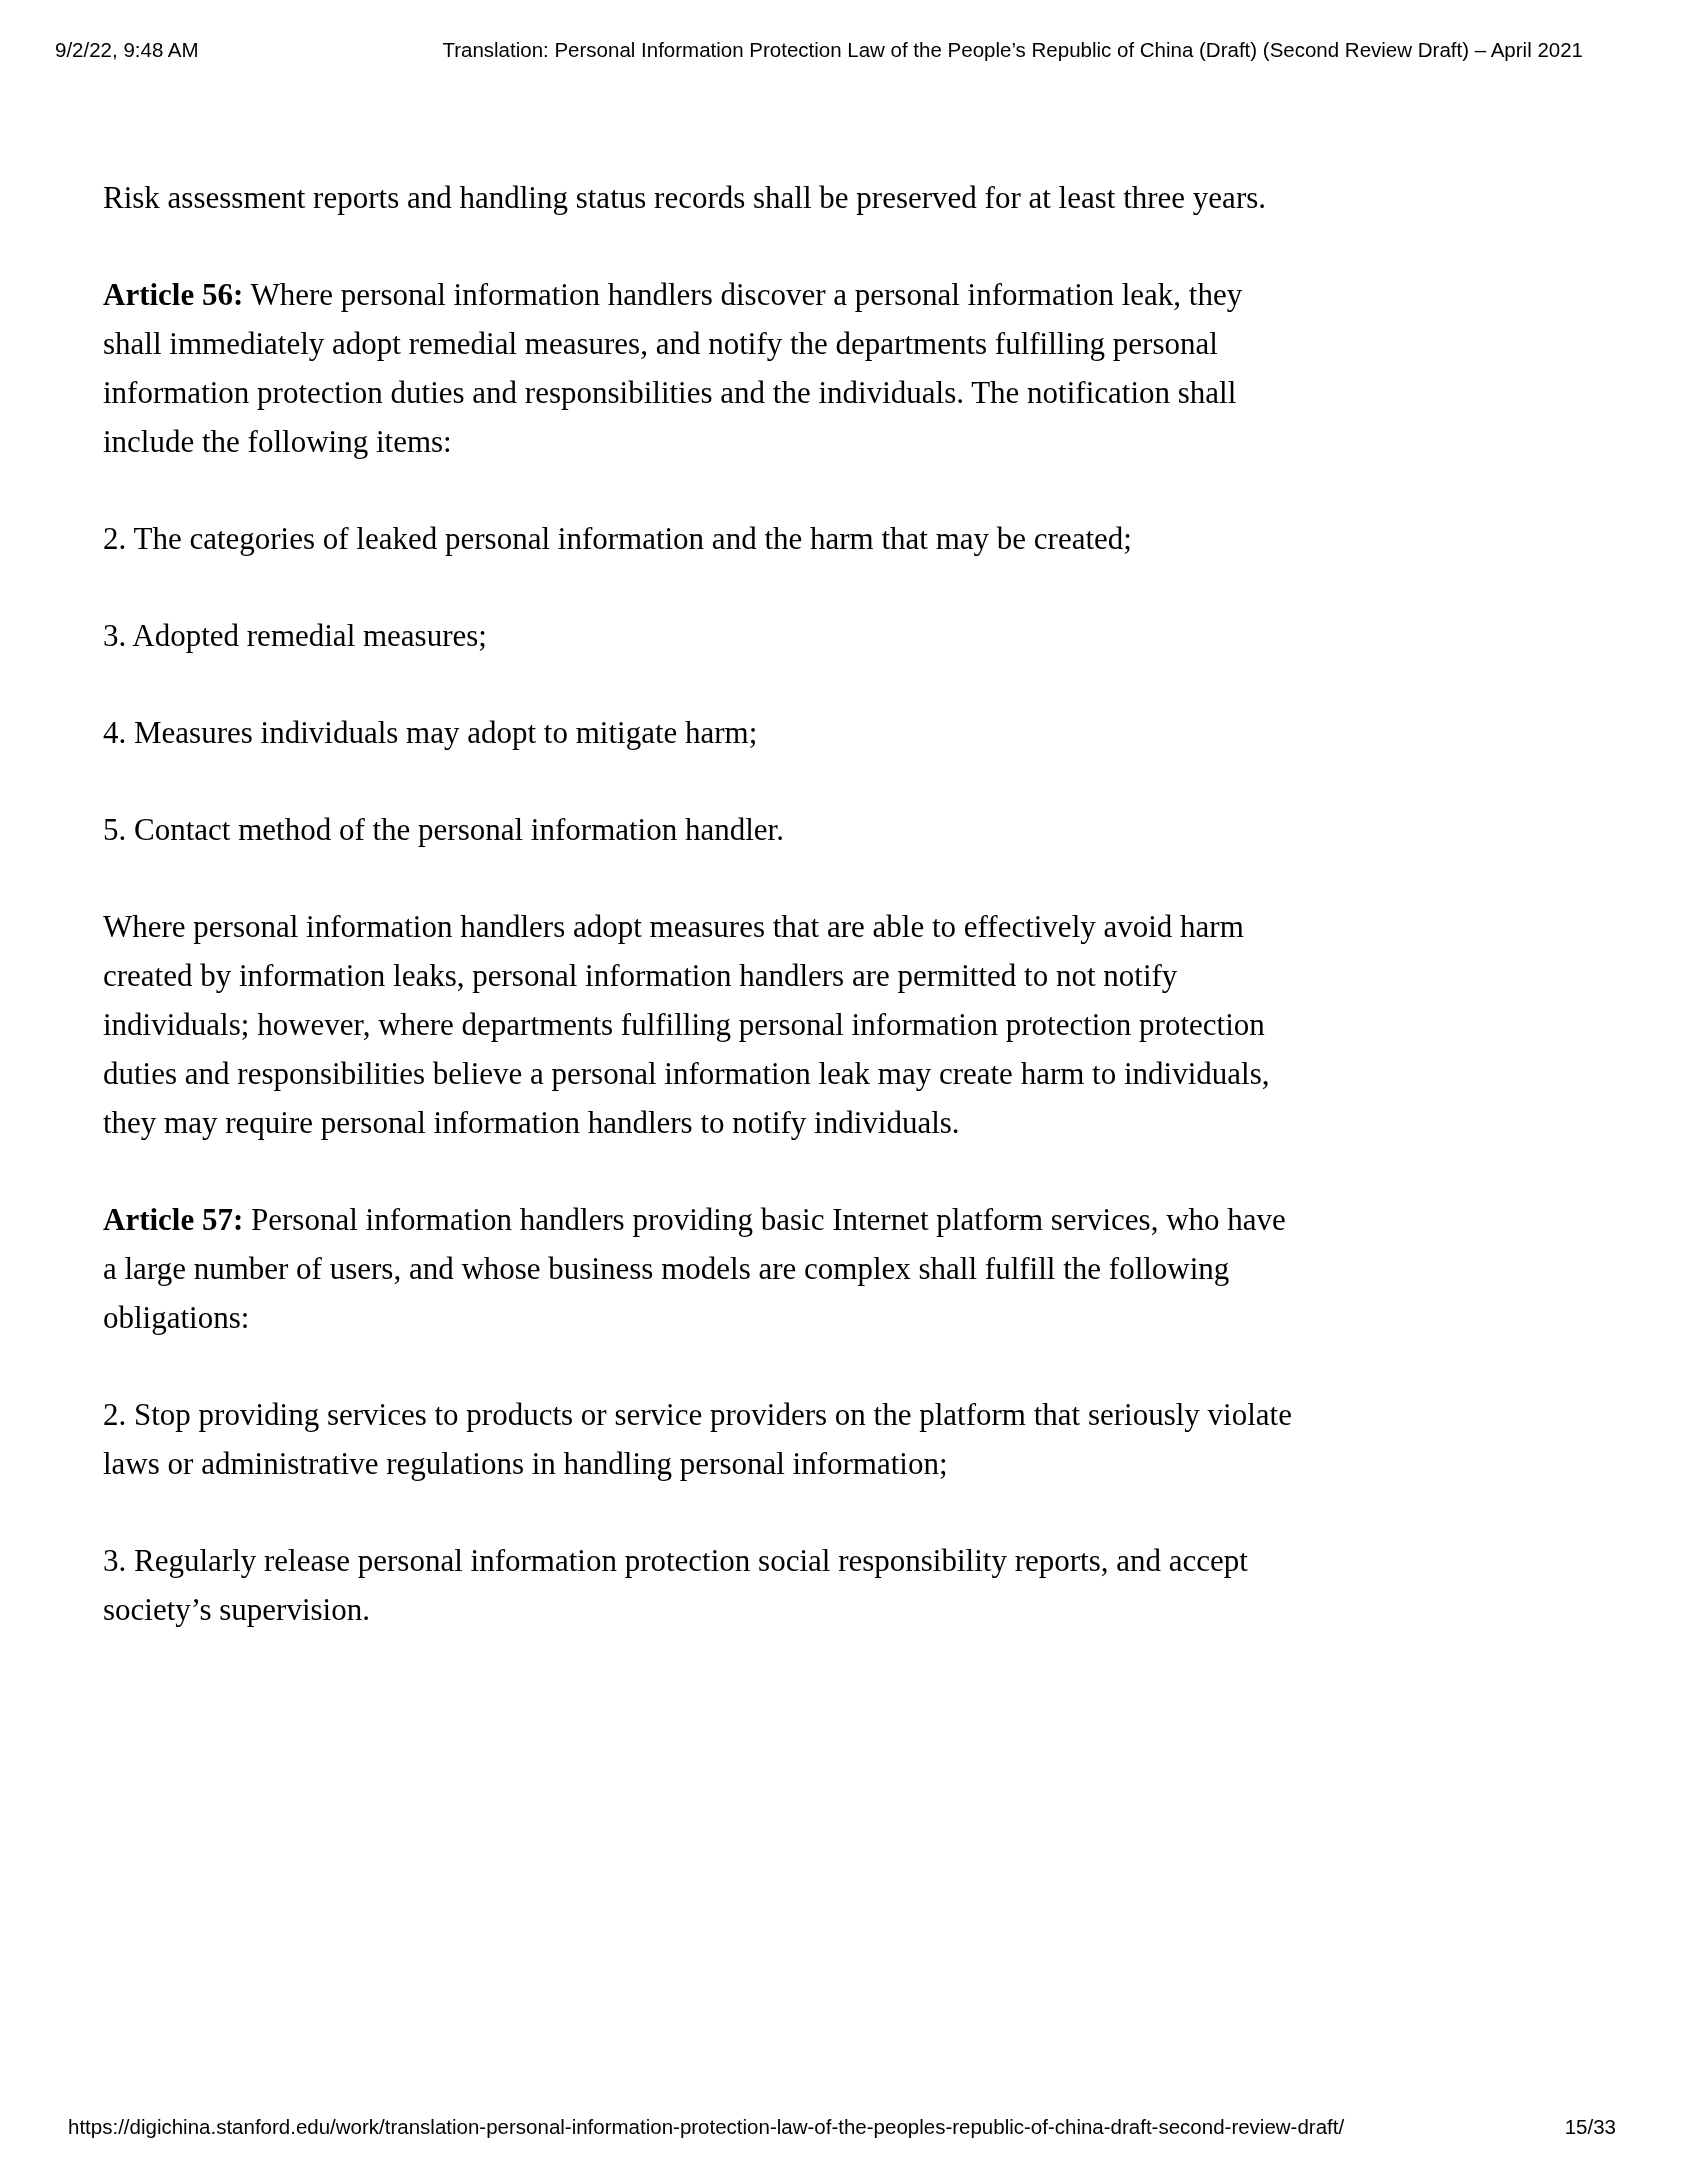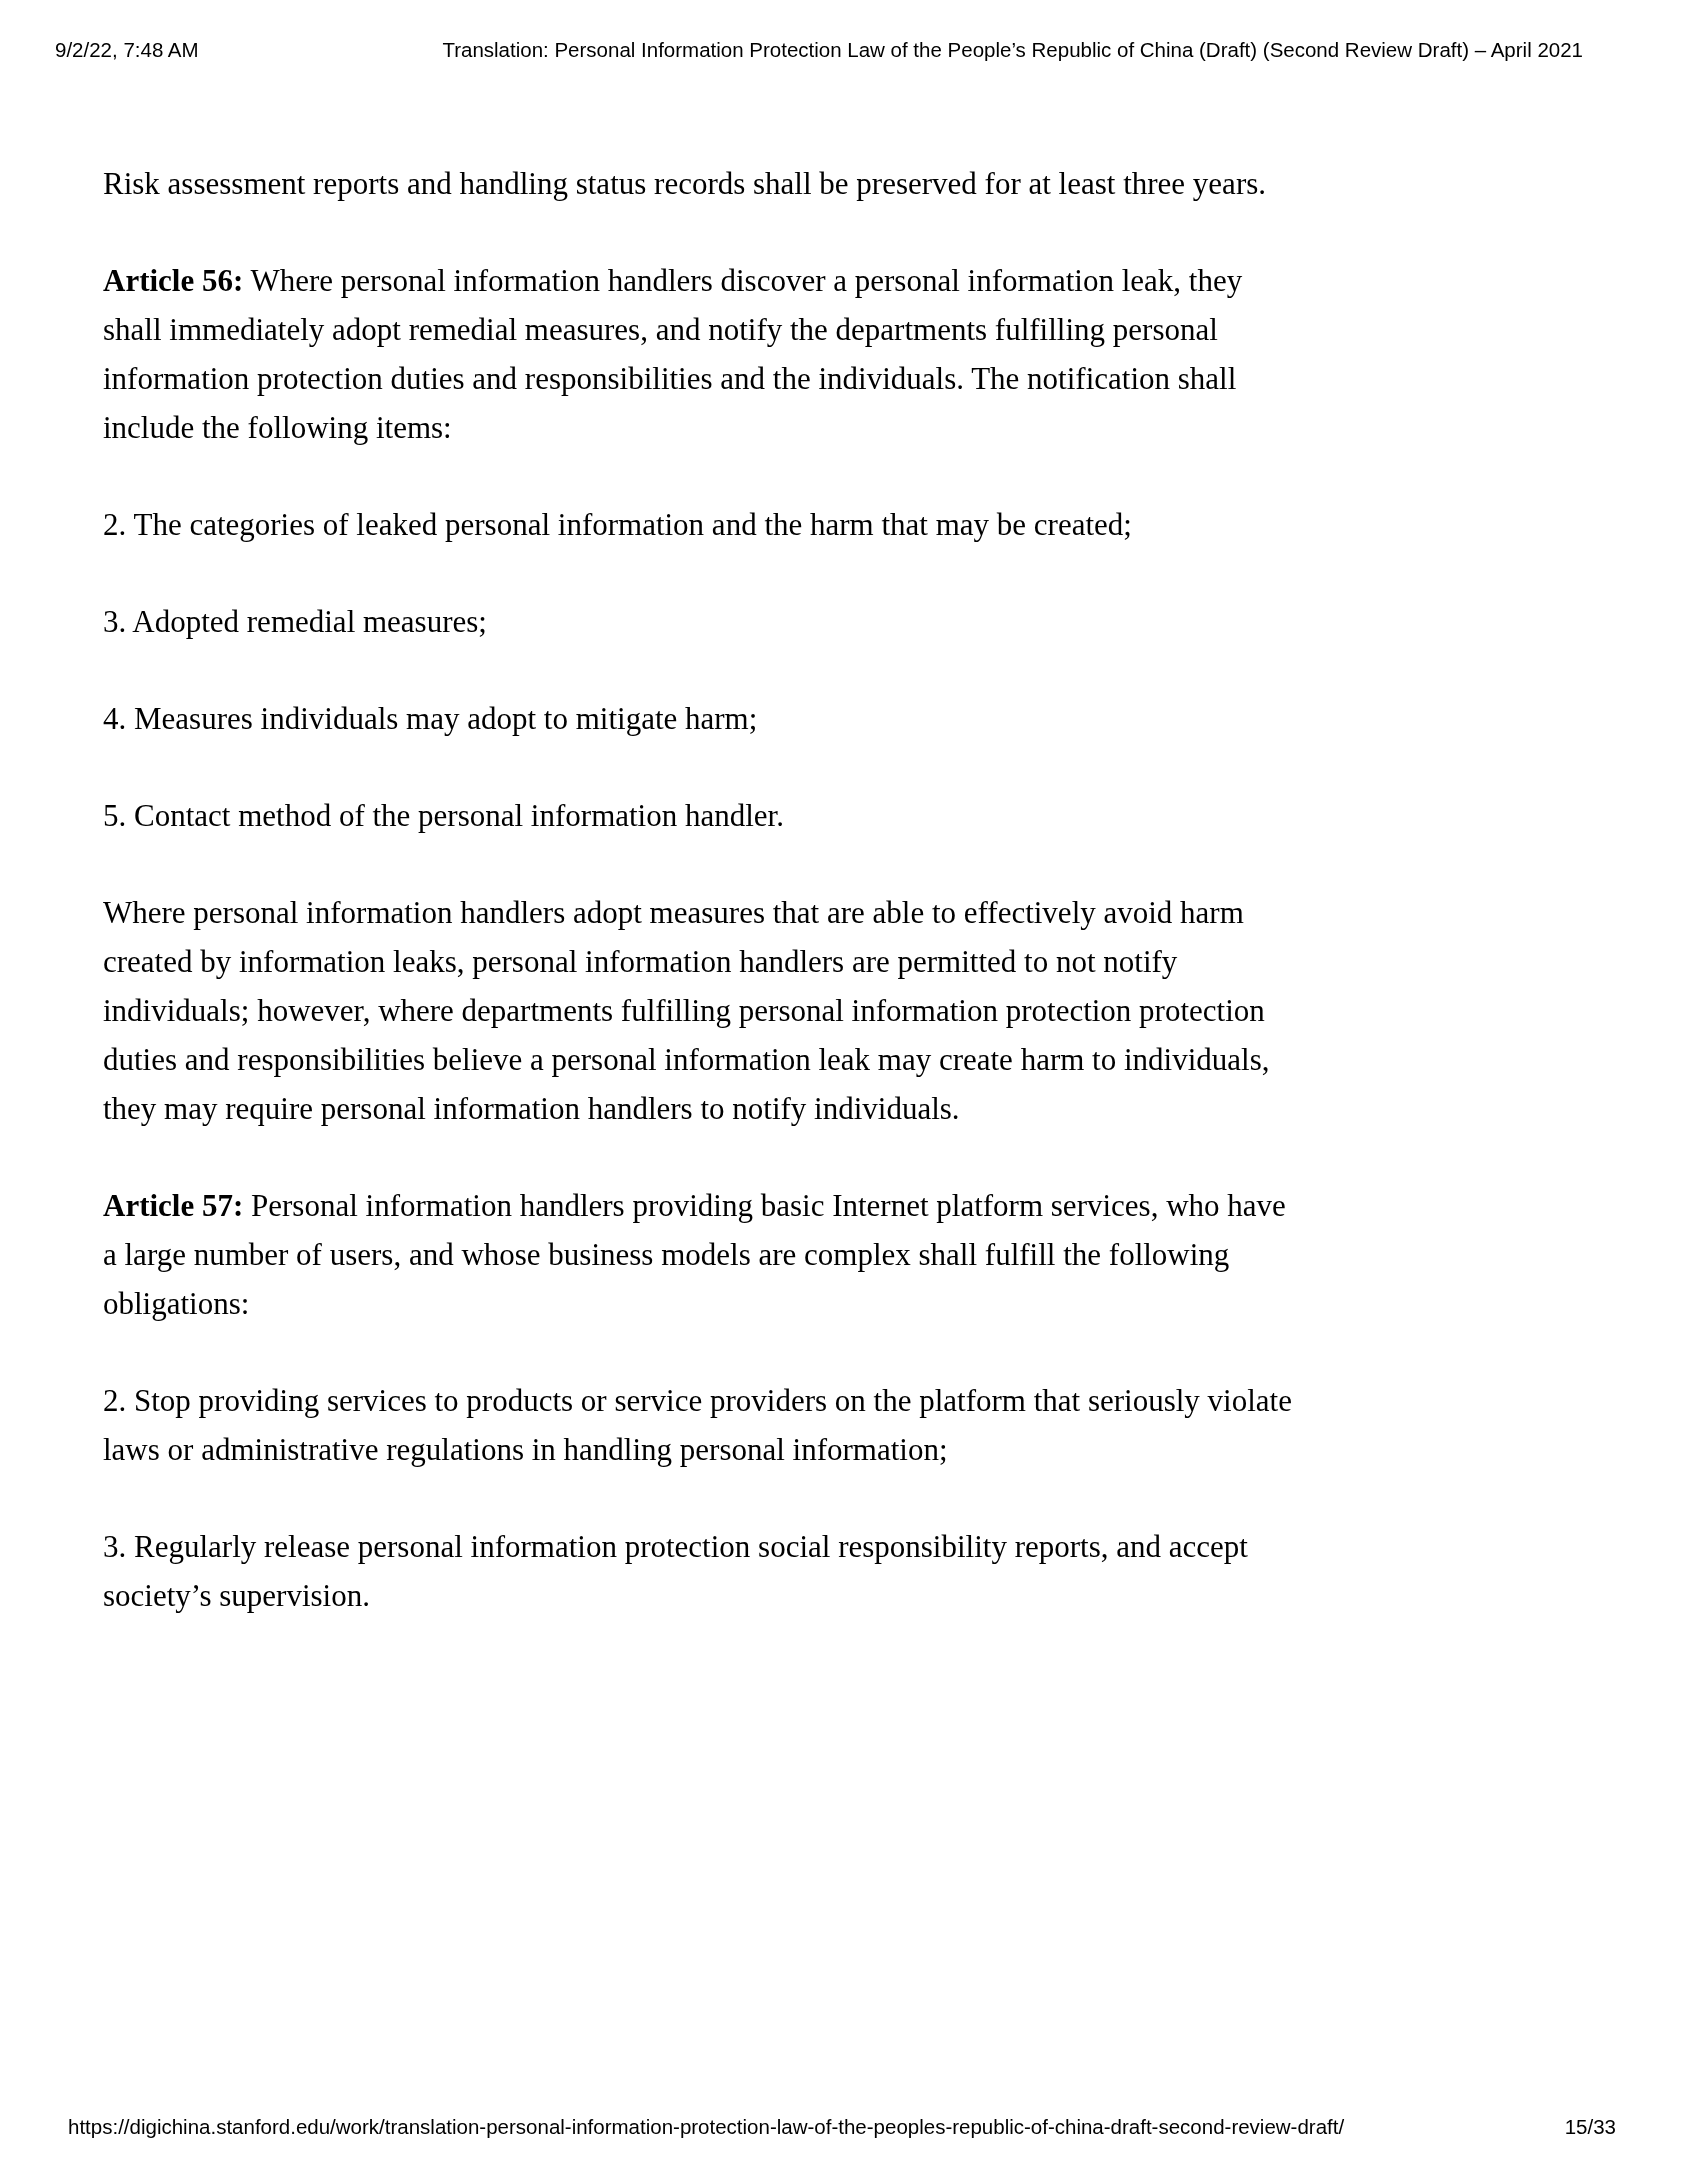--- a/index.html
+++ b/index.html
@@ -33,21 +33,21 @@
     left: 103px;
     width: 1500px;
     font-size: 31px;
     line-height: 49px;
     text-align: left;
   }
   .para {
     margin: 48px 0 0 0;
     white-space: pre-line;
   }
-  .para:first-child { margin-top: 0; }
+  .para:first-child { margin-top: 14px; }
   .article-label { font-weight: bold; }
   .print-footer {
     position: absolute;
     top: 2115px;
     left: 0;
     right: 0;
     padding: 0 73px 0 68px;
     display: flex;
     justify-content: space-between;
     align-items: flex-start;
@@ -56,21 +56,21 @@
     line-height: 24px;
     color: #000000;
   }
 </style>
 </head>
 <body>
 
 <div class="page">
 
   <div class="print-header">
-    <span class="datetime">9/2/22, 7:48 AM</span>
+    <span class="datetime">9/2/22, 9:48 AM</span>
     <span class="title">Translation: Personal Information Protection Law of the People’s Republic of China (Draft) (Second Review Draft) – April 2021</span>
   </div>
 
   <main class="content">
     <p class="para"><span>Risk assessment reports and handling status records shall be preserved for at least three years.</span></p>
 
     <p class="para"><strong class="article-label">Article 56:</strong><span> Where personal information handlers discover a personal information leak, they
 shall immediately adopt remedial measures, and notify the departments fulfilling personal
 information protection duties and responsibilities and the individuals. The notification shall
 include the following items:</span></p>

